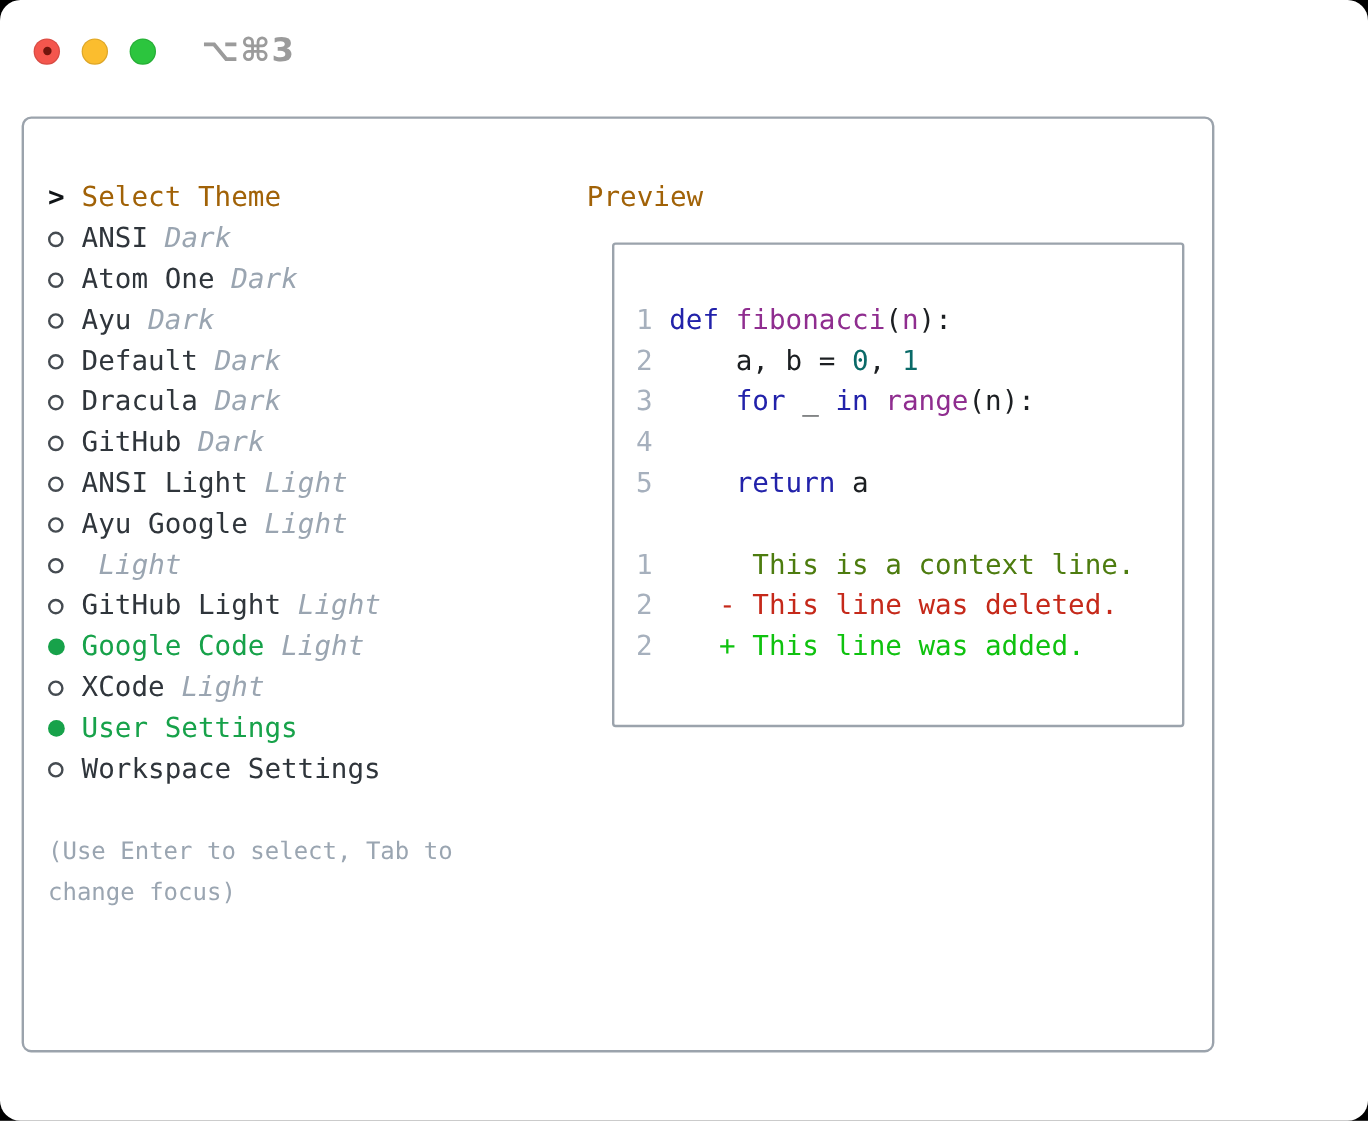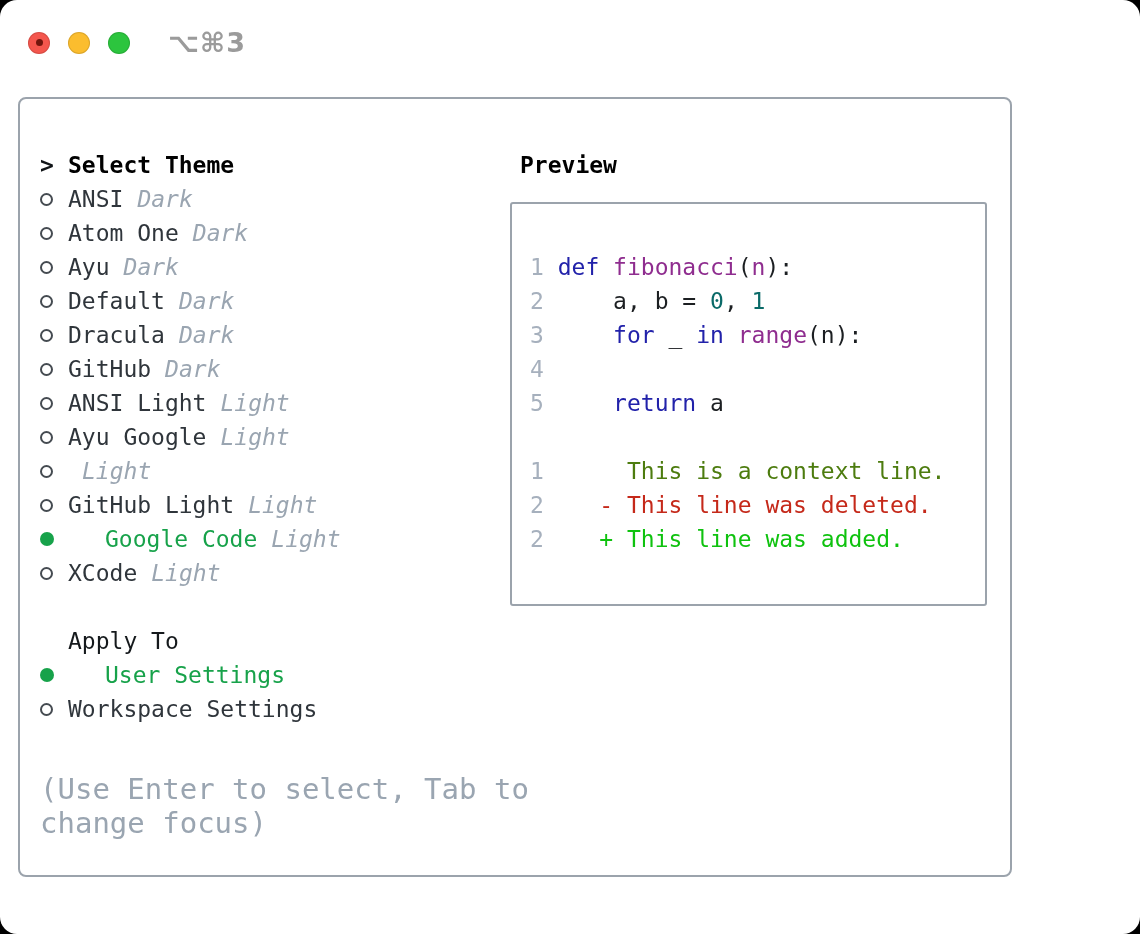--- a/index.html
+++ b/index.html
@@ -26,30 +26,30 @@
   }
   
   .panel{
     position:absolute;left:18px;top:97px;width:994px;height:780px;
     border:2px solid #9ba3ac;border-radius:8px;background:#fff;box-sizing:border-box;
   }
   .left-col{position:absolute;left:20px;top:49px;}
   .row{height:34px;display:flex;align-items:center;font-size:23px;white-space:pre;}
   .gutter{width:28px;flex:0 0 28px;display:flex;align-items:center;}
   .caret{font-weight:700;color:#101417;}
-  .h-title{font-weight:700;color:#000000;}
+  .h-title{font-weight:400;color:#a16207;}
   .radio{width:13px;height:13px;border-radius:50%;border:2px solid #454b51;box-sizing:border-box;display:inline-block;}
   .radio.on{border:none;background:var(--sel-green);width:14px;height:14px;}
   .t-name{color:#2f353b;}
-  .t-name.on{color:var(--sel-green);margin-left:37px;}
+  .t-name.on{color:var(--sel-green);}
   .t-variant{color:var(--dim);margin-left:14px;font-style:italic;}
   .apply-header{margin-top:34px;color:#15191c;}
-  .hint{margin-top:46px;color:var(--dim);font-size:29px;line-height:34px;white-space:pre;}
+  .hint{margin-top:34px;color:var(--dim);font-size:20px;line-height:34px;white-space:pre;}
   
-  .preview-title{position:absolute;left:500px;top:49px;text-align:right;}
+  .preview-title{position:absolute;left:469px;top:49px;text-align:right;}
   .preview-box{
     position:absolute;left:490px;top:103px;width:477px;height:404px;
     border:2px solid #9ba3ac;border-radius:3px;box-sizing:border-box;
     padding:46px 0 0 18px;background:#fff;
   }
   .pline{height:34px;font-size:23px;white-space:pre;display:flex;align-items:center;}
   .num{color:#a6b0bd;}
   .kwd{color:var(--kwd);}
   .typ{color:var(--typ);}
   .lit{color:var(--lit);}
@@ -88,24 +88,20 @@
           <div class="row"><span class="gutter"><span class="radio"></span></span><span class="t-name">Dracula</span><span class="t-variant">Dark</span></div>
           <div class="row"><span class="gutter"><span class="radio"></span></span><span class="t-name">GitHub</span><span class="t-variant">Dark</span></div>
           <div class="row"><span class="gutter"><span class="radio"></span></span><span class="t-name">ANSI Light</span><span class="t-variant">Light</span></div>
           <div class="row"><span class="gutter"><span class="radio"></span></span><span class="t-name">Ayu Google</span><span class="t-variant">Light</span></div>
           <div class="row"><span class="gutter"><span class="radio"></span></span><span class="t-variant">Light</span></div>
           <div class="row"><span class="gutter"><span class="radio"></span></span><span class="t-name">GitHub Light</span><span class="t-variant">Light</span></div>
           <div class="row"><span class="gutter"><span class="radio on"></span></span><span class="t-name on">Google Code</span><span class="t-variant">Light</span></div>
           <div class="row"><span class="gutter"><span class="radio"></span></span><span class="t-name">XCode</span><span class="t-variant">Light</span></div>
         </div>
 
-      <div class="row apply-header">
-        <span class="gutter"></span>
-        <span>Apply To</span>
-      </div>
 
       <div id="apply-list">
           <div class="row"><span class="gutter"><span class="radio on"></span></span><span class="t-name on">User Settings</span></div>
           <div class="row"><span class="gutter"><span class="radio"></span></span><span class="t-name">Workspace Settings</span></div>
         </div>
 
       <div class="hint" id="hint-text">(Use Enter to select, Tab to
 change focus)</div>
     </div>
 

